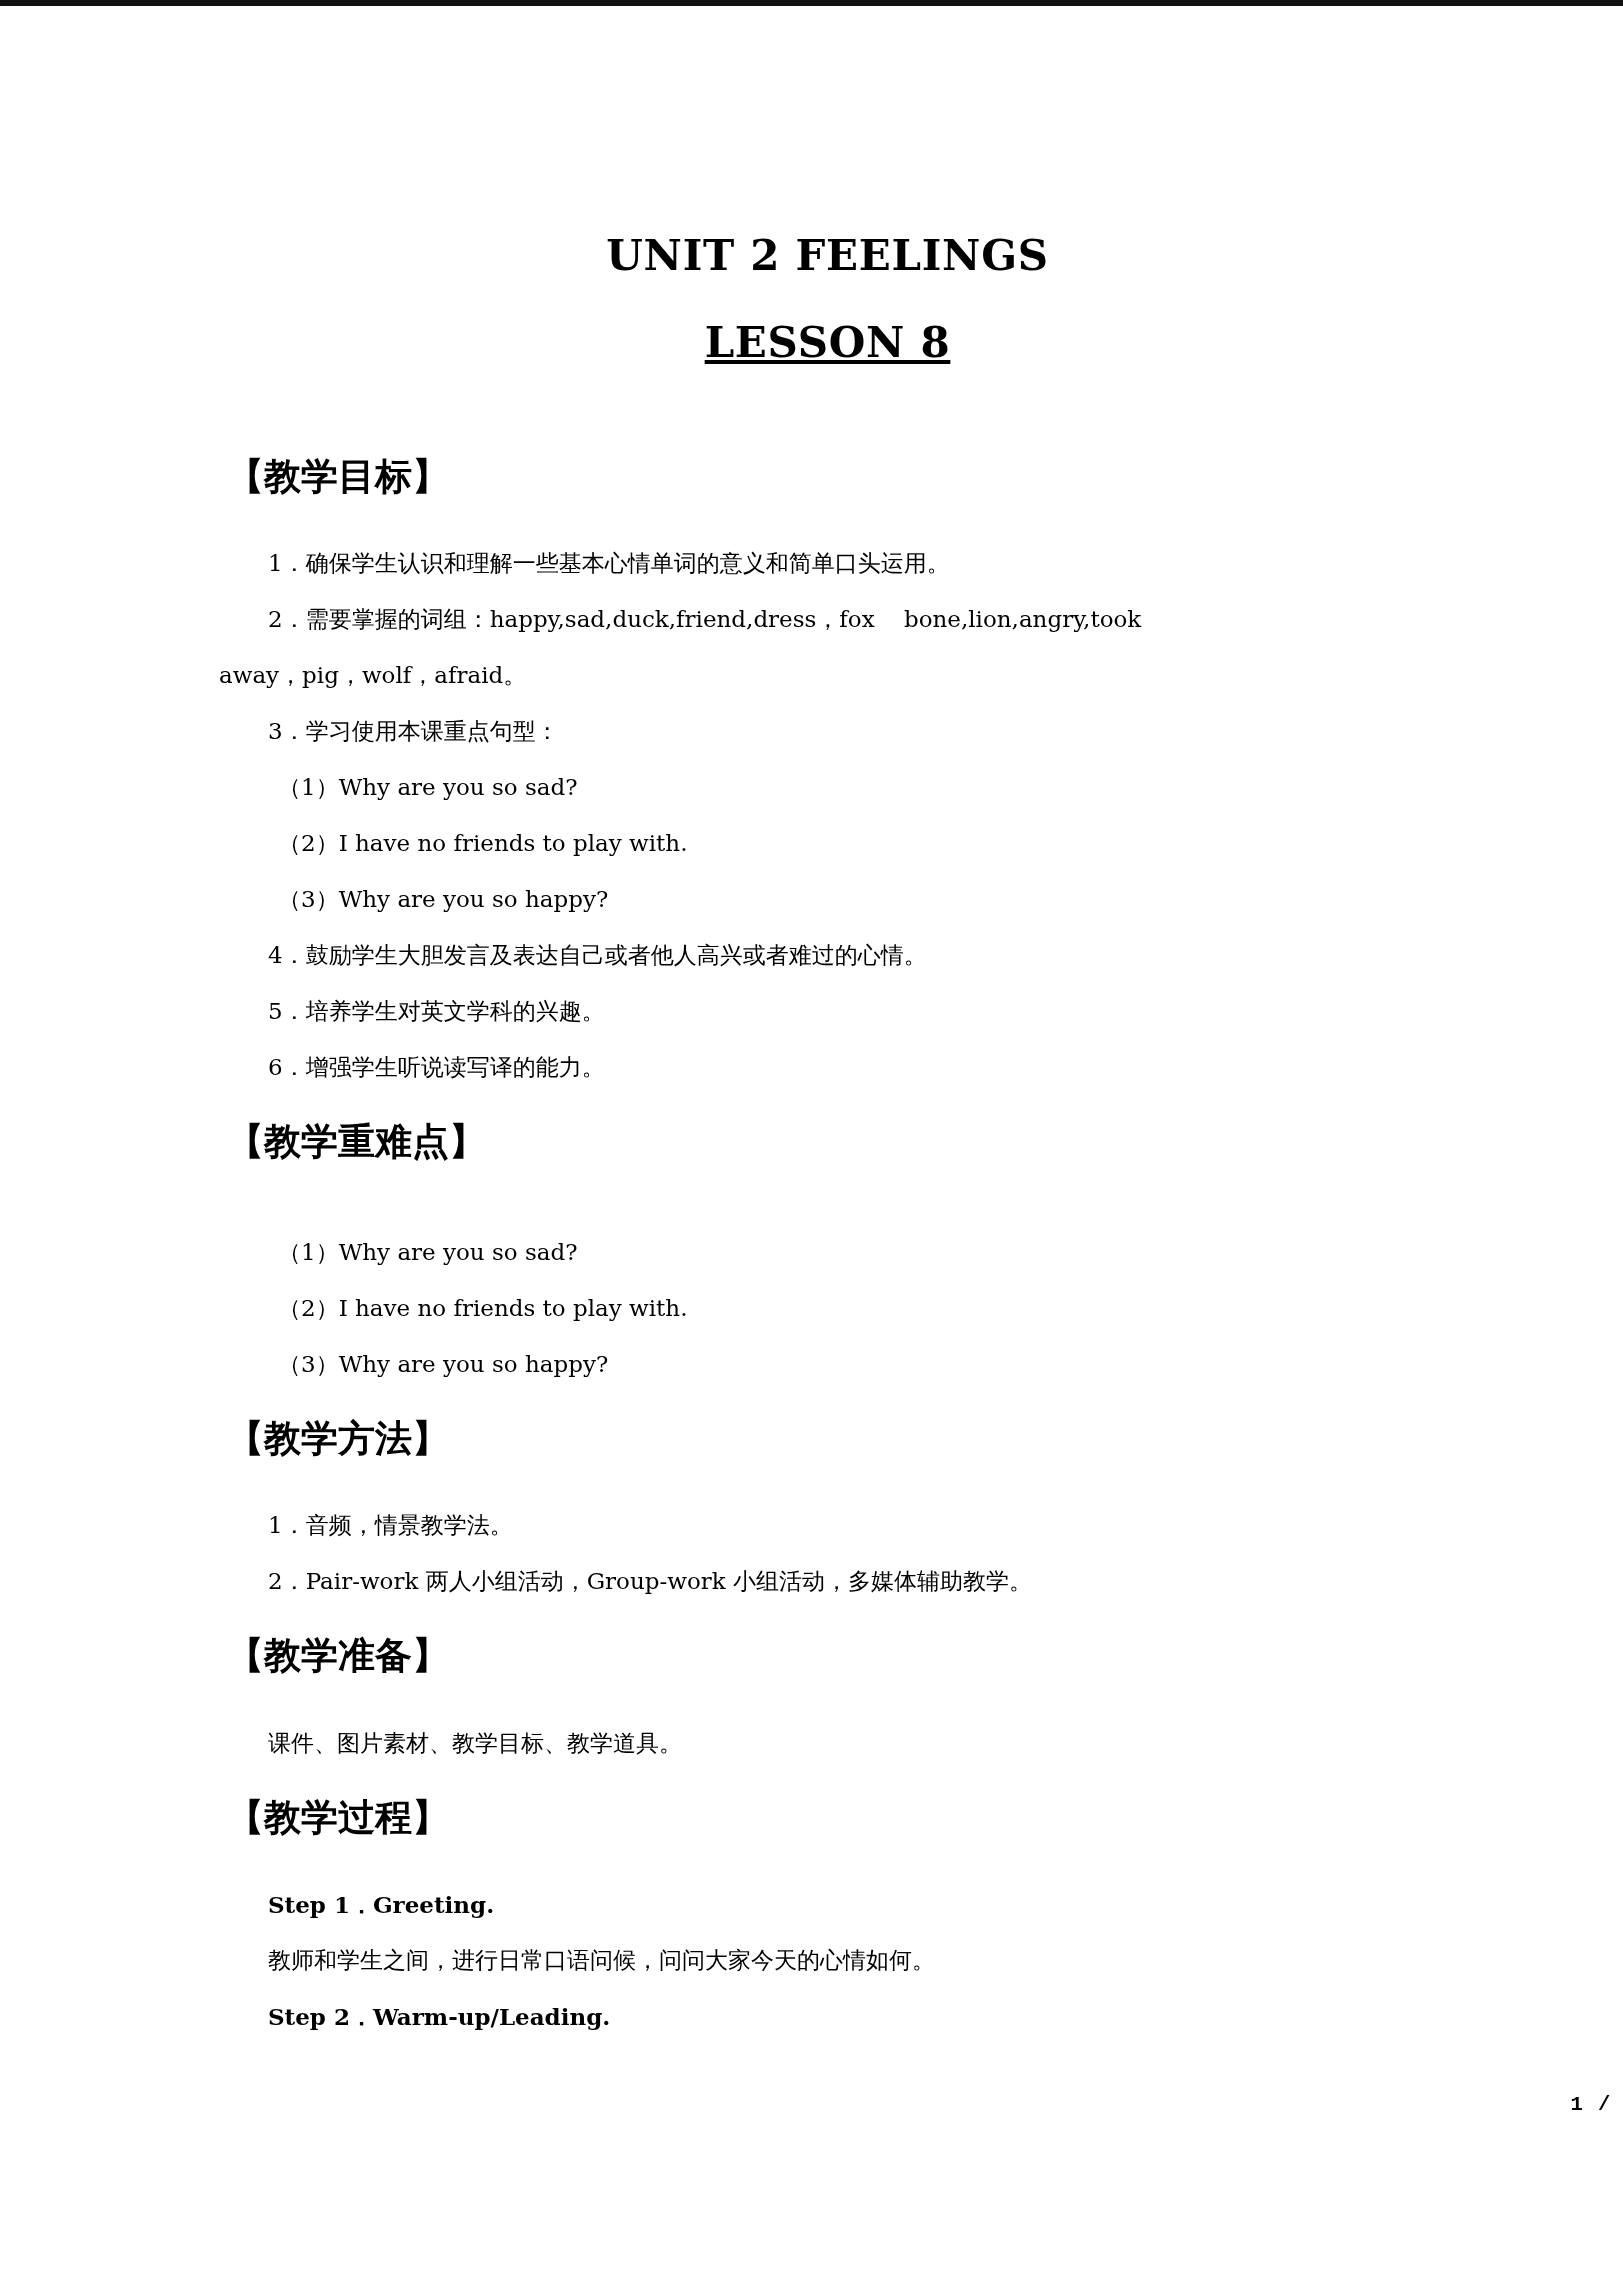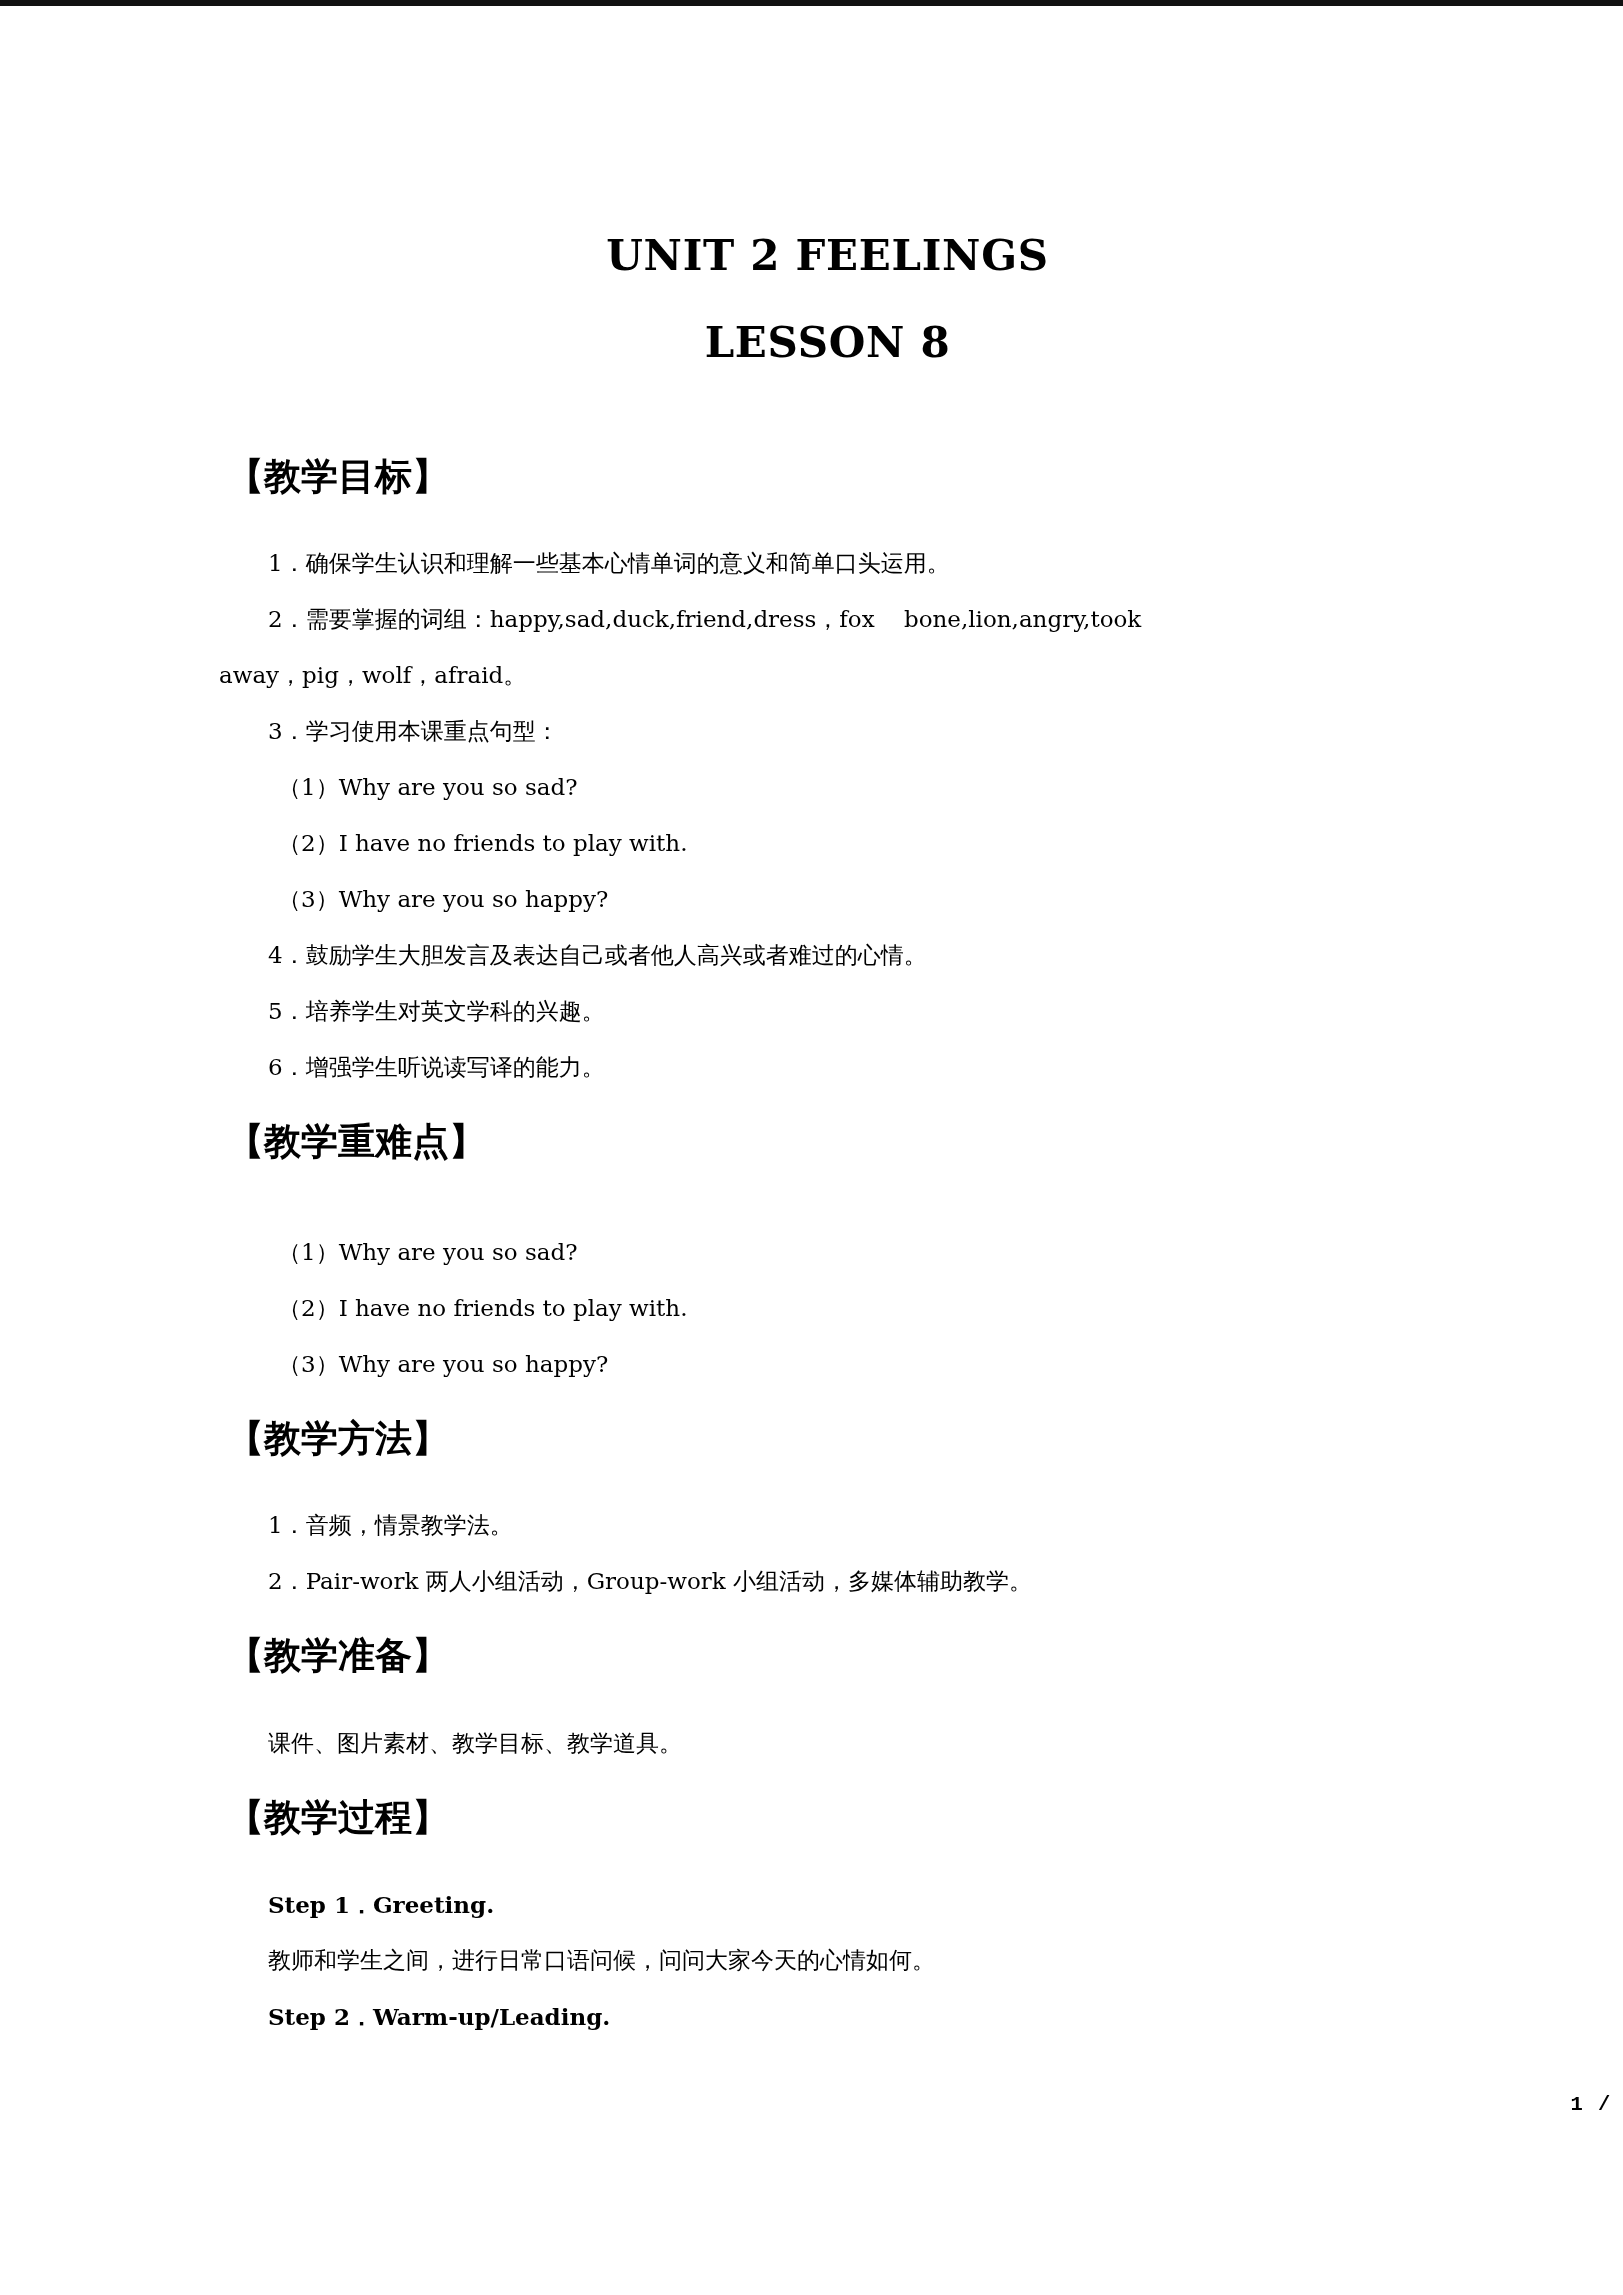--- a/index.html
+++ b/index.html
@@ -43,21 +43,21 @@
   .doc-title {
     text-align: center;
     font-weight: bold;
     font-size: 42px;
     line-height: 1.18;
     letter-spacing: 0.7px;
     margin: 0;
     padding: 0;
   }
   .doc-title.t1 { margin-top: 26px; }
-  .doc-title.t2 { margin-top: 37px; }
+  .doc-title.t2 { margin-top: 37px; text-decoration: underline; }
 
   
   .section-heading {
     font-family: "DejaVu Sans", "Liberation Sans", sans-serif;
     font-weight: bold;
     font-size: 37px;
     line-height: 1.2;
     margin: 13px;
     padding: 0;
     letter-spacing: 0px;

